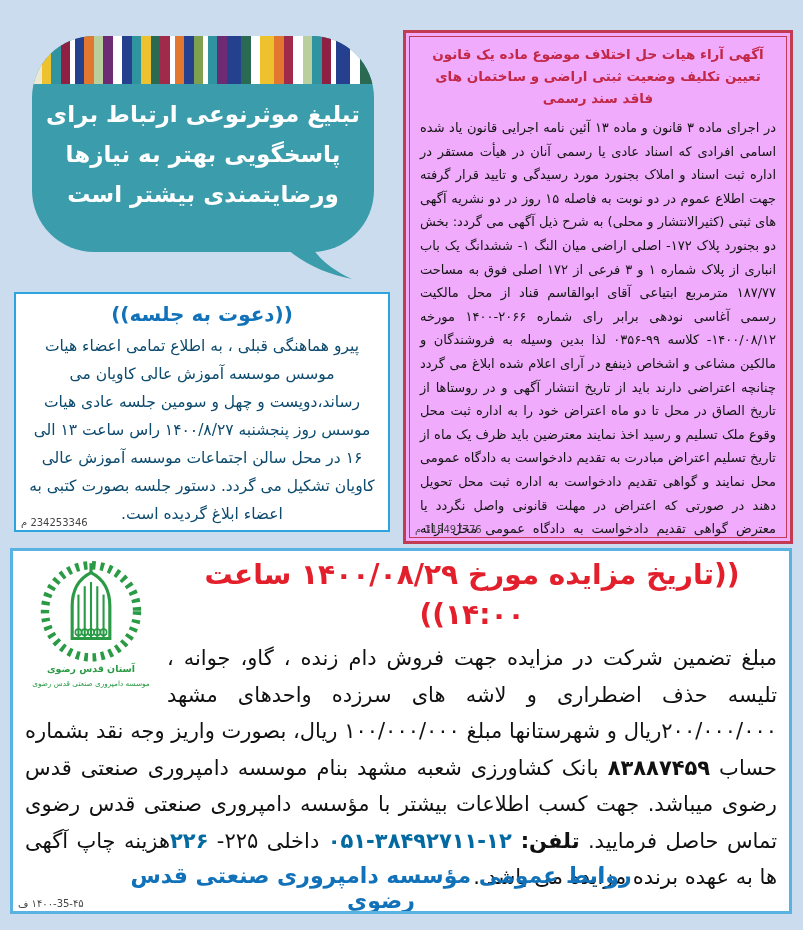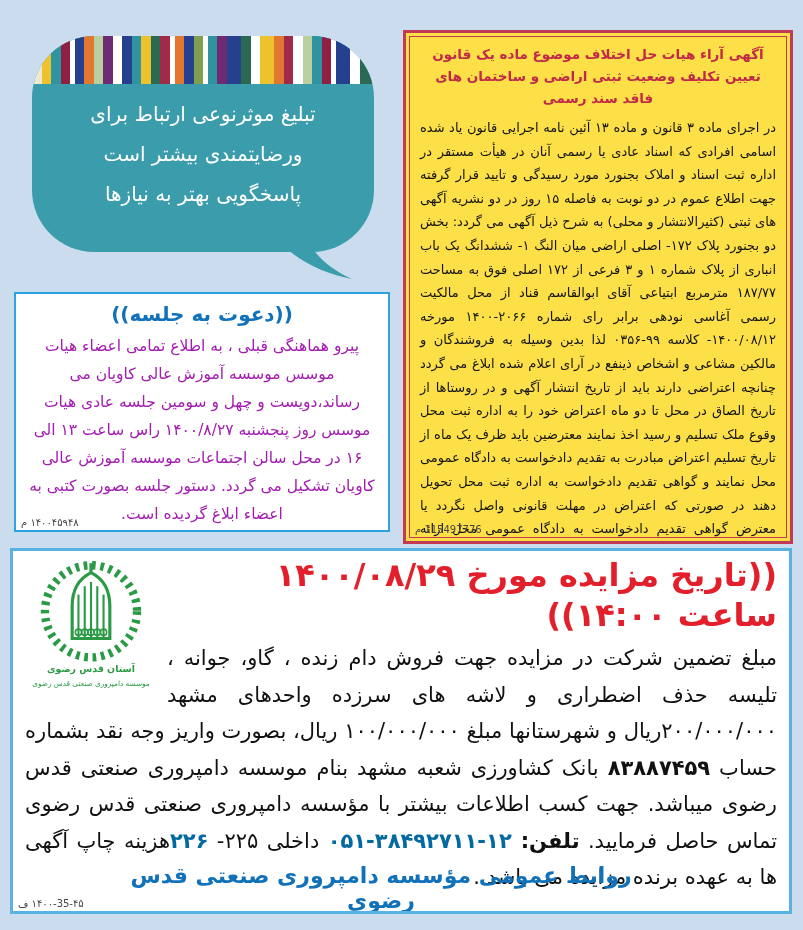--- a/index.html
+++ b/index.html
@@ -5,44 +5,44 @@
   html,body{margin:0;padding:0;}
   body{background:#b9cfe4;font-family:"DejaVu Sans","Liberation Sans",sans-serif;}
   .page{position:relative;width:803px;height:930px;background:#cbdcee;direction:rtl;overflow:hidden;margin:0 auto;}
 
   
   .bubble-wrap{position:absolute;left:32px;top:36px;width:342px;height:262px;}
   .bubble{position:relative;width:342px;height:216px;background:#3b9cab;border-radius:62px;overflow:hidden;}
   .stripes{position:absolute;top:0;left:0;right:0;height:48px;display:flex;}
   .stripes div{height:100%;}
   .bubble-text{position:relative;margin-top:58px;text-align:center;color:#ffffff;
-    font-weight:normal;font-size:20px;line-height:40px;}
+    font-weight:bold;font-size:23px;line-height:40px;}
   .tail{position:absolute;left:238px;top:206px;}
 
   
-  .red-box{position:absolute;left:403px;top:30px;width:390px;height:514px;background:#fde047;
+  .red-box{position:absolute;left:403px;top:30px;width:390px;height:514px;background:#f0abfc;
     border:3px solid #c23b52;padding:3px;box-sizing:border-box;}
   .red-inner{position:relative;border:1px solid #c23b52;height:100%;box-sizing:border-box;
     padding:4px 10px;overflow:hidden;}
   .red-title{color:#c22847;font-weight:bold;font-size:13.5px;line-height:22px;text-align:center;margin:2px 4px 7px;}
   .red-body{font-size:13px;line-height:23.6px;text-align:justify;color:#141414;margin:0;}
   .ref{position:absolute;left:5px;bottom:2px;font-size:10px;color:#444;}
 
   
   .blue-box{position:absolute;left:14px;top:292px;width:376px;height:240px;background:#ffffff;
     border:2px solid #2ea4de;box-sizing:border-box;padding:4px 10px;overflow:hidden;}
   .blue-title{color:#1272b9;font-weight:bold;font-size:20px;text-align:center;margin:4px 0 6px;}
-  .blue-body{font-size:15.5px;line-height:28px;text-align:center;color:#a21caf;margin:0;}
+  .blue-body{font-size:15.5px;line-height:28px;text-align:center;color:#0c4a6e;margin:0;}
 
   
   .auction-box{position:absolute;left:10px;top:548px;width:782px;height:366px;background:#ffffff;
     border:3px solid #58b2e2;box-sizing:border-box;padding:4px 12px;overflow:hidden;}
   .logo{float:left;width:132px;height:136px;margin:4px 10px 4px 0;}
   .a-title1{color:#e31f2b;font-weight:bold;font-size:26px;line-height:42px;text-align:center;}
-  .a-title2{color:#e31f2b;font-weight:bold;font-size:32px;line-height:40px;}
+  .a-title2{color:#e31f2b;font-weight:bold;font-size:28px;line-height:40px;text-align:center;}
   .a-body{font-size:21px;line-height:36.5px;text-align:justify;color:#111;margin:5px 0 0;}
   .red-strong{color:#0369a1;font-weight:bold;}
   .blk-strong{font-weight:bold;}
   .a-footer{color:#1272b9;font-weight:bold;font-size:22px;text-align:center;margin:-33px 130px 0 90px;}
 </style>
 </head>
 <body>
 
 <div class="page">
 
@@ -81,43 +81,43 @@
           <div style="flex: 2 1 0%; background: rgb(226, 119, 47);"></div>
           <div style="flex: 2 1 0%; background: rgb(36, 64, 142);"></div>
           <div style="flex: 1 1 0%; background: rgb(255, 255, 255);"></div>
           <div style="flex: 2 1 0%; background: rgb(142, 32, 68);"></div>
           <div style="flex: 2 1 0%; background: rgb(47, 147, 160);"></div>
           <div style="flex: 2 1 0%; background: rgb(238, 194, 47);"></div>
           <div style="flex: 2 1 0%; background: rgb(236, 232, 210);"></div>
         </div>
       <div class="bubble-text">
         <div>تبلیغ موثرنوعی ارتباط برای</div>
+        <div>پاسخگویی بهتر به نیازها</div>
         <div>ورضایتمندی بیشتر است</div>
-        <div>پاسخگویی بهتر به نیازها</div>
       </div>
     </div>
     <svg class="tail" width="92" height="50" viewBox="0 0 92 50">
       <path d="M10 0 C 28 20, 56 32, 82 37 C 58 26, 44 12, 40 0 Z" fill="#3b9cab"></path>
     </svg>
   </div>
 
   <div class="red-box">
     <div class="red-inner">
       <div class="red-title">آگهی آراء هیات حل اختلاف موضوع ماده یک قانون تعیین تکلیف وضعیت ثبتی اراضی و ساختمان های فاقد سند رسمی</div>
       <p class="red-body">در اجرای ماده ۳ قانون و ماده ۱۳ آئین نامه اجرایی قانون یاد شده اسامی افرادی که اسناد عادی یا رسمی آنان در هیأت مستقر در اداره ثبت اسناد و املاک بجنورد مورد رسیدگی و تایید قرار گرفته جهت اطلاع عموم در دو نوبت به فاصله ۱۵ روز در دو نشریه آگهی های ثبتی (کثیرالانتشار و محلی) به شرح ذیل آگهی می گردد: بخش دو بجنورد پلاک ۱۷۲- اصلی اراضی میان النگ ۱- ششدانگ یک باب انباری از پلاک شماره ۱ و ۳ فرعی از ۱۷۲ اصلی فوق به مساحت ۱۸۷/۷۷ مترمربع ابتیاعی آقای ابوالقاسم قناد از محل مالکیت رسمی آغاسی نودهی برابر رای شماره ۲۰۶۶-۱۴۰۰ مورخه ۱۴۰۰/۰۸/۱۲- کلاسه ۹۹-۰۳۵۶ لذا بدین وسیله به فروشندگان و مالکین مشاعی و اشخاص ذینفع در آرای اعلام شده ابلاغ می گردد چنانچه اعتراضی دارند باید از تاریخ انتشار آگهی و در روستاها از تاریخ الصاق در محل تا دو ماه اعتراض خود را به اداره ثبت محل وقوع ملک تسلیم و رسید اخذ نمایند معترضین باید ظرف یک ماه از تاریخ تسلیم اعتراض مبادرت به تقدیم دادخواست به دادگاه عمومی محل نمایند و گواهی تقدیم دادخواست به اداره ثبت محل تحویل دهند در صورتی که اعتراض در مهلت قانونی واصل نگردد یا معترض گواهی تقدیم دادخواست به دادگاه عمومی محل ارائه ننماید اداره ثبت مبادرت به صدور سند خواهد نمود ضمناً صدور سند مالکیت مانع از مراجعه متضرر به دادگاه نخواهد بود. تاریخ انتشار نوبت اول:۱۴۰۰/۰۸/۲۳</p>
 
       <span class="ref">115497776 م</span>
     </div>
   </div>
 
   <div class="blue-box">
     <div class="blue-title">((دعوت به جلسه))</div>
     <p class="blue-body">پیرو هماهنگی قبلی ، به اطلاع تمامی اعضاء هیات موسس موسسه آموزش عالی کاویان می رساند،دویست و چهل و سومین جلسه عادی هیات موسس روز پنجشنبه ۱۴۰۰/۸/۲۷ راس ساعت ۱۳ الی ۱۶ در محل سالن اجتماعات موسسه آموزش عالی کاویان تشکیل می گردد. دستور جلسه بصورت کتبی به اعضاء ابلاغ گردیده است.</p>
 
-    <span class="ref">۱۴۰۰۴۵۹۴۸ م</span>
+    <span class="ref">234253346 م</span>
   </div>
 
   <div class="auction-box">
     <svg class="logo" viewBox="0 0 120 130">
       <circle cx="60" cy="50" r="44" fill="none" stroke="#2a9a45" stroke-width="8" stroke-dasharray="3.5 4.5"></circle>
       <g stroke="#2a9a45" fill="none" stroke-width="3">
         <path d="M42 76 L42 45 Q42 22 60 13 Q78 22 78 45 L78 76 Z"></path>
         <line x1="60" y1="13" x2="60" y2="4"></line>
         <line x1="48" y1="76" x2="48" y2="34" stroke-width="2"></line>
         <line x1="54" y1="76" x2="54" y2="26" stroke-width="2"></line>

